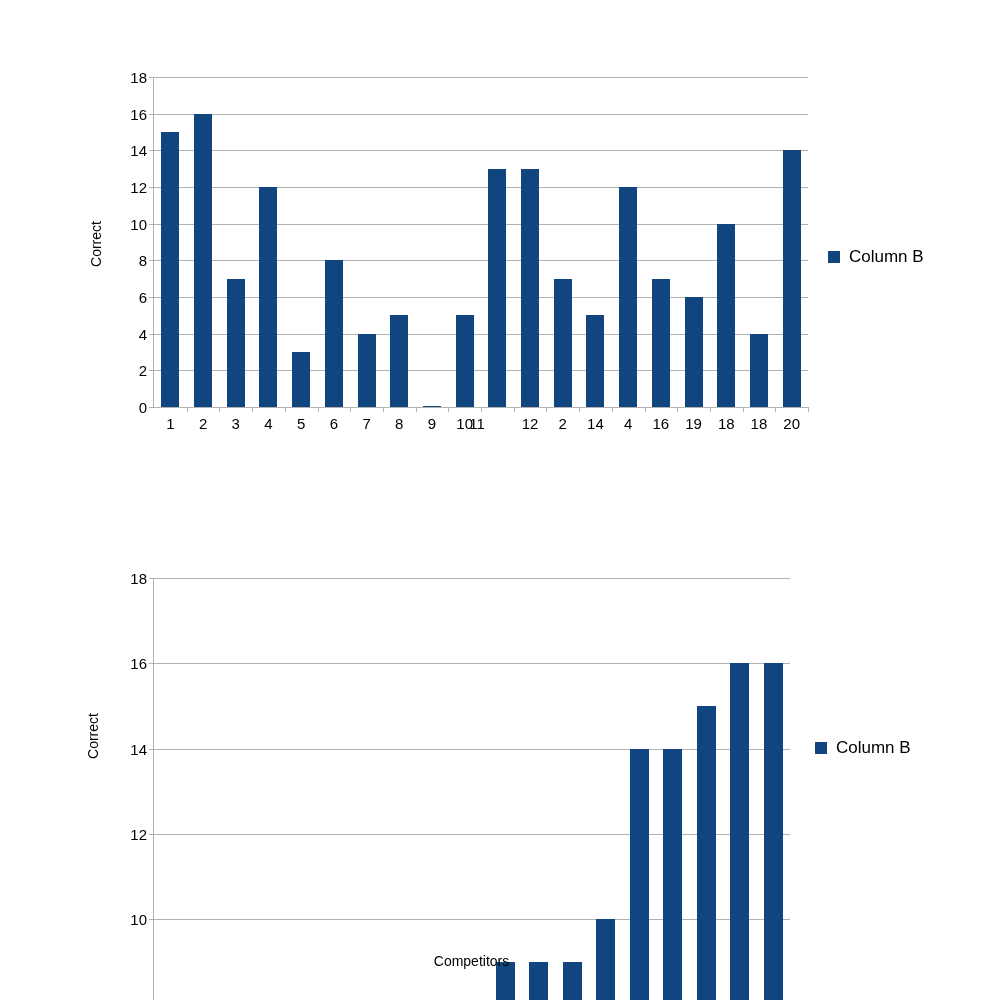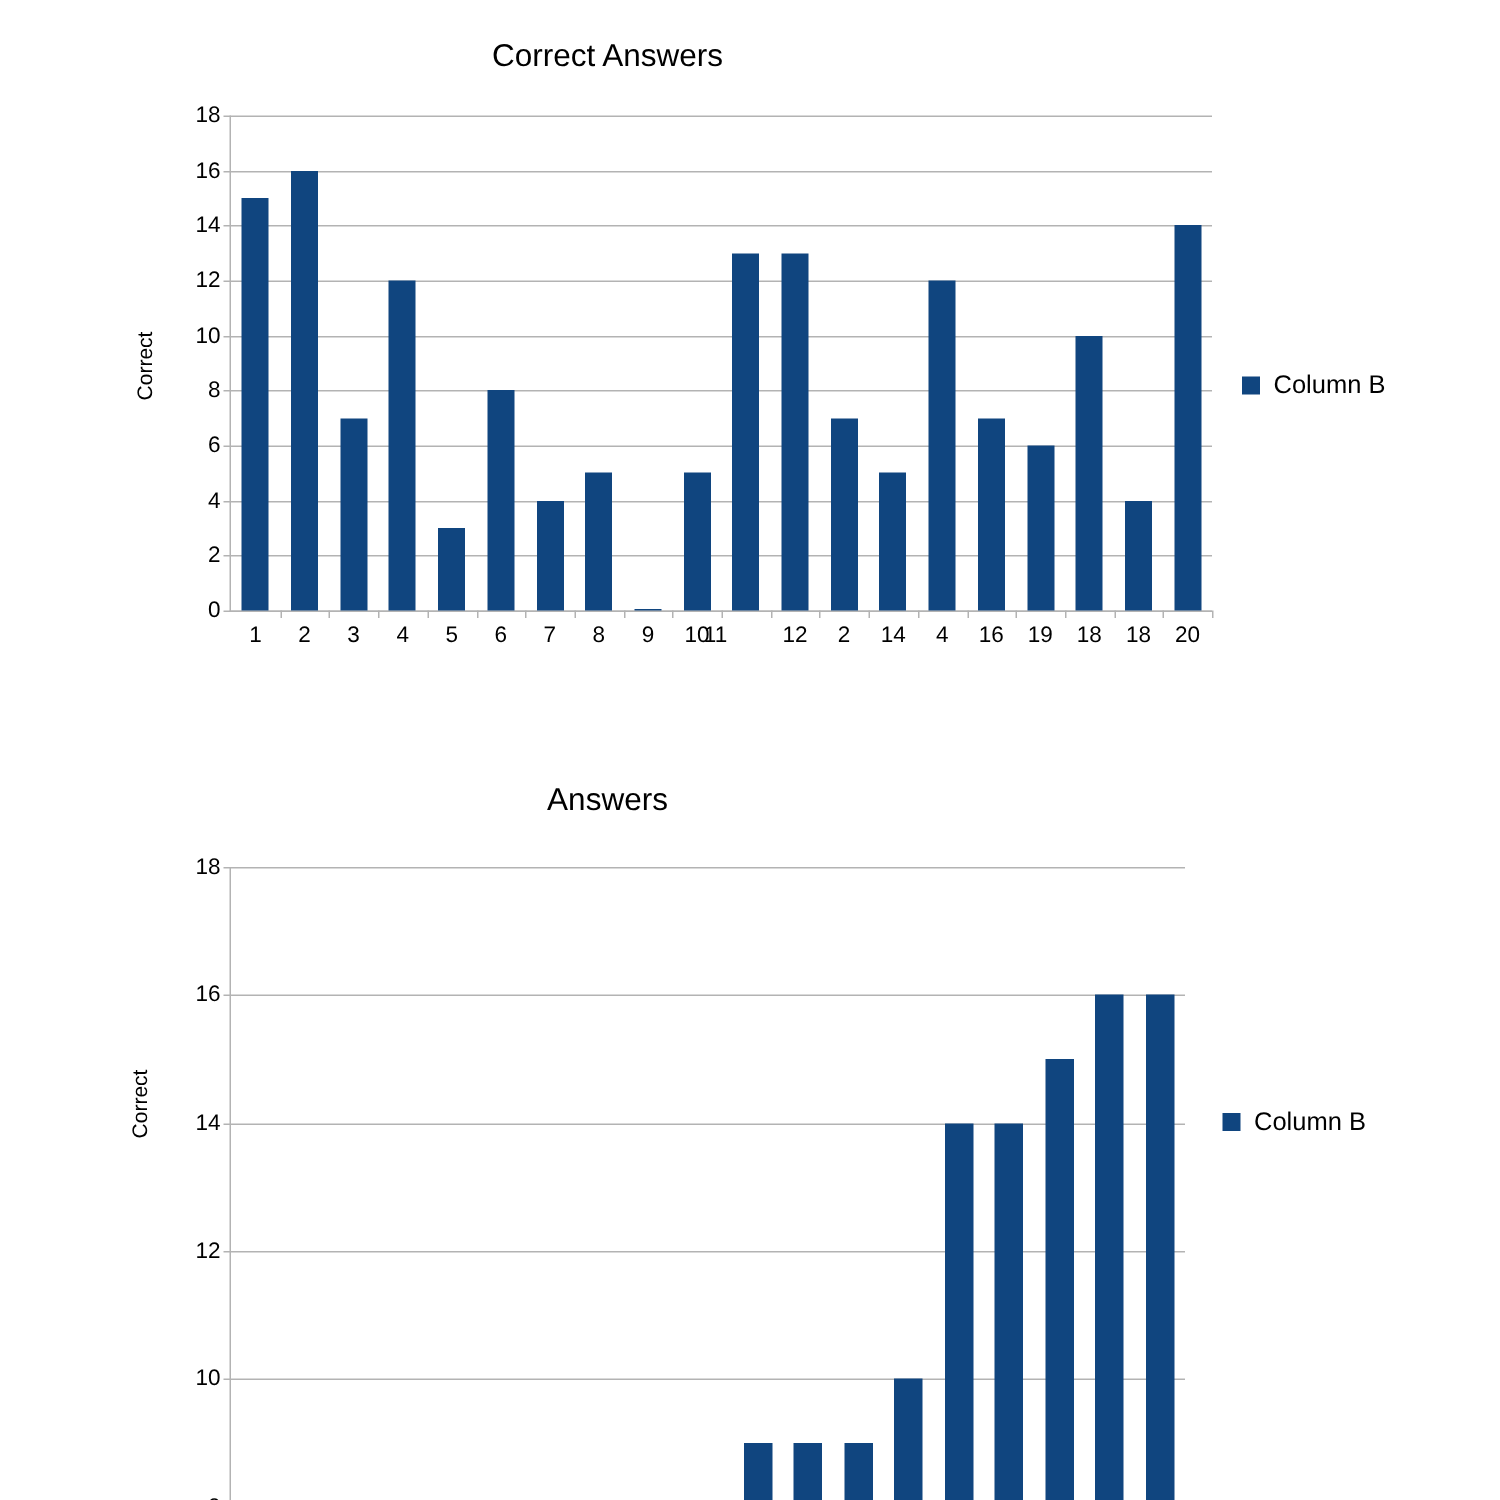--- a/index.html
+++ b/index.html
@@ -133,21 +133,20 @@
     color: #000;
     white-space: nowrap;
   }
 </style>
 </head>
 <body>
 
 <div class="page">
 
   <div class="chart-block" id="chart-top">
-    <div class="chart-title">Correct Answers</div>
 
     <div class="plot-area" id="plot-top">
       <div id="grid-top">
           <div class="gridline" style="top: 330px;"></div>
           <div class="gridline" style="top: 293.333px;"></div>
           <div class="gridline" style="top: 256.667px;"></div>
           <div class="gridline" style="top: 220px;"></div>
           <div class="gridline" style="top: 183.333px;"></div>
           <div class="gridline" style="top: 146.667px;"></div>
           <div class="gridline" style="top: 110px;"></div>
@@ -245,21 +244,20 @@
 
     <div class="axis-title y" style="left: 56px; top: 236px; width: 80px;">Correct</div>
 
     <div class="legend" style="left: 828px; top: 247px;">
       <span class="legend-swatch"></span>
       <span class="legend-label">Column B</span>
     </div>
   </div>
 
   <div class="chart-block" id="chart-bottom">
-    <div class="chart-title">Answers</div>
 
     <div class="plot-area" id="plot-bottom" style="left: 153px; top: 78px; width: 637px; height: 769px;">
       <div id="grid-bottom">
           <div class="gridline" style="top: 341.333px;"></div>
           <div class="gridline" style="top: 256px;"></div>
           <div class="gridline" style="top: 170.667px;"></div>
           <div class="gridline" style="top: 85.3333px;"></div>
           <div class="gridline" style="top: 0px;"></div>
         </div>
       <div id="yticks-bottom">
@@ -283,20 +281,21 @@
           <div class="bar" style="left: 475.868px; width: 19px; height: 597.333px; background: rgb(16, 69, 127);"></div>
           <div class="bar" style="left: 509.342px; width: 19px; height: 597.333px; background: rgb(16, 69, 127);"></div>
           <div class="bar" style="left: 542.816px; width: 19px; height: 640px; background: rgb(16, 69, 127);"></div>
           <div class="bar" style="left: 576.289px; width: 19px; height: 682.667px; background: rgb(16, 69, 127);"></div>
           <div class="bar" style="left: 609.763px; width: 19px; height: 682.667px; background: rgb(16, 69, 127);"></div>
         </div>
       <div id="xticks-bottom"></div>
     </div>
 
     <div class="axis-title y" style="left: 53px; top: 228px; width: 80px;">Correct</div>
+    <div class="axis-title" style="left: 153px; top: 453px; width: 637px;">Competitors</div>
 
     <div class="legend" style="left: 815px; top: 238px;">
       <span class="legend-swatch"></span>
       <span class="legend-label">Column B</span>
     </div>
   </div>
 
 </div>
 
 </body></html>

